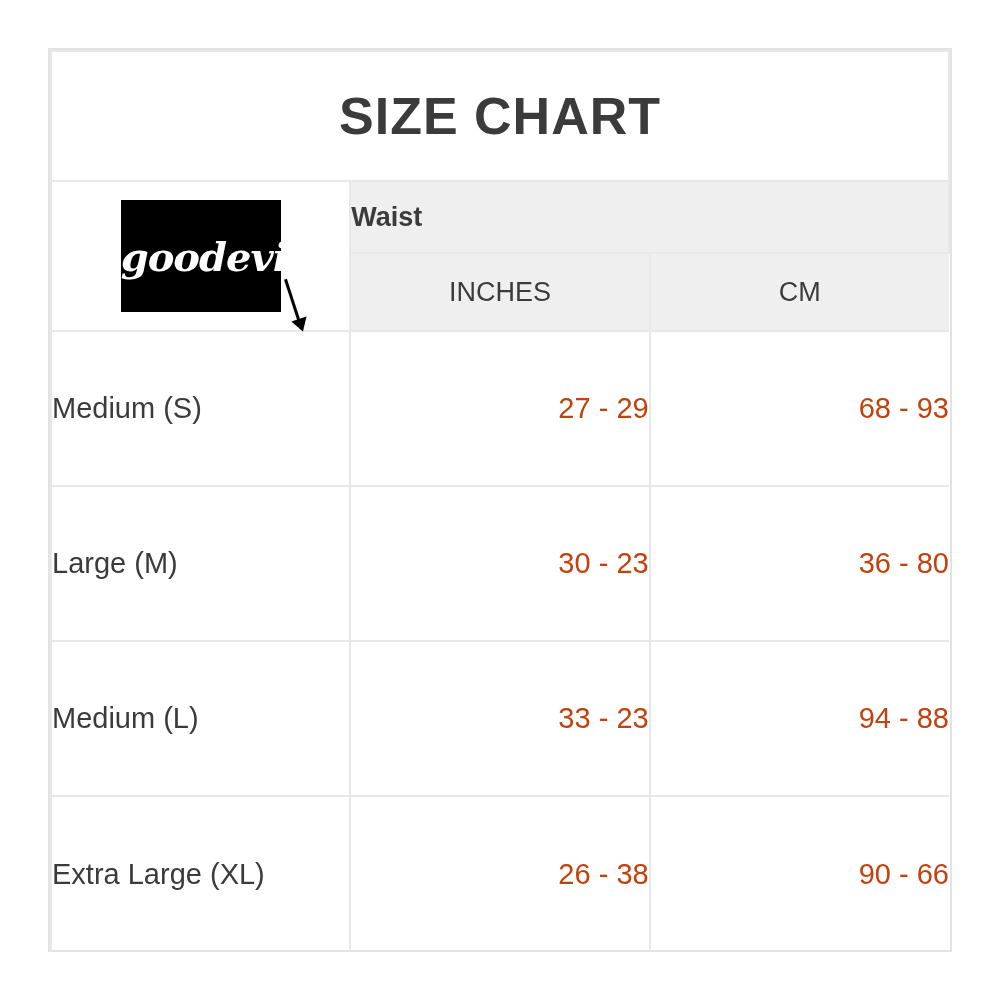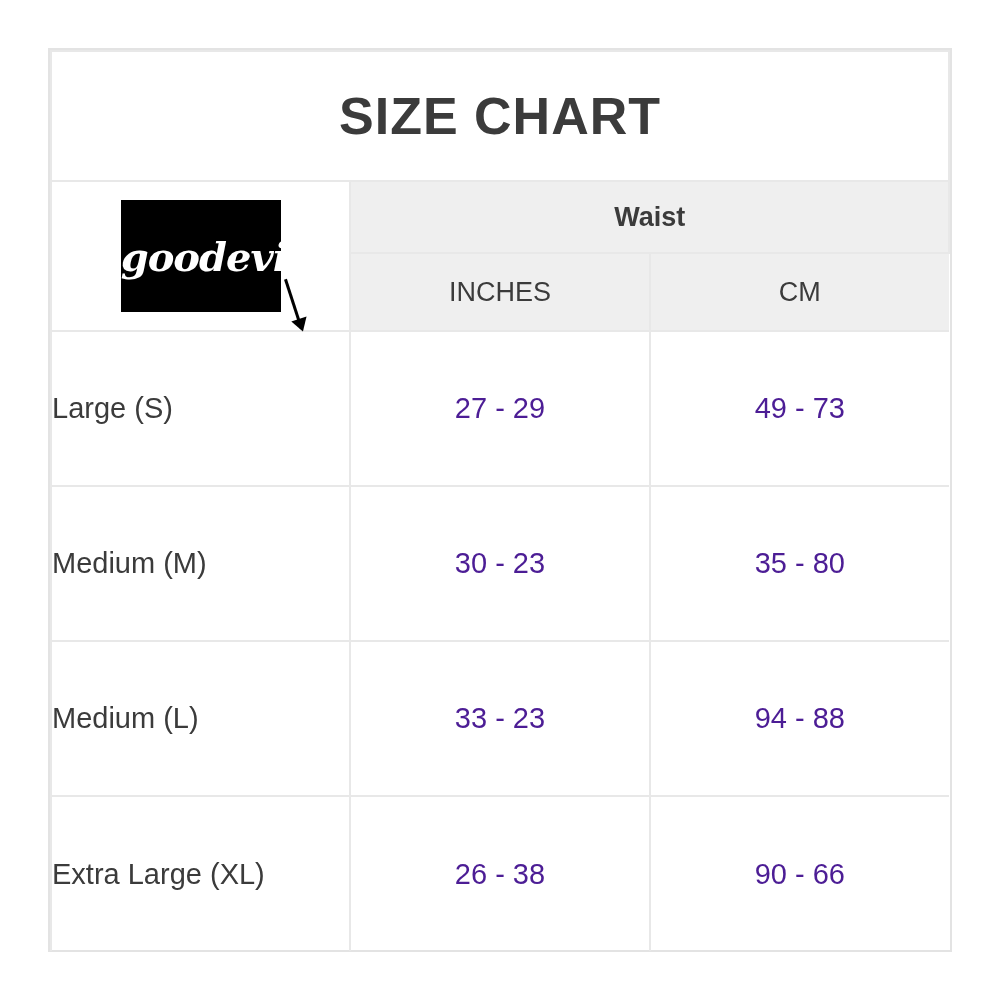--- a/index.html
+++ b/index.html
@@ -120,21 +120,20 @@
     bottom: -3px;
     width: 0;
     height: 0;
     border-left: 8px solid transparent;
     border-right: 8px solid transparent;
     border-top: 13px solid #000000;
   }
 
   .group-header {
     background: #efefef;
-    text-align: center;
     font-size: 27px;
     font-weight: bold;
     color: #3b3b3b;
     height: 72px;
     border-right: none;
   }
 
   .unit-header {
     background: #efefef;
     text-align: center;
@@ -148,23 +147,23 @@
 
   .row-label {
     text-align: left;
     padding-left: 36px;
     font-size: 29px;
     color: #3b3b3b;
     border-left: none;
   }
 
   .row-value {
-    text-align: center;
+    text-align: right;
     font-size: 29px;
-    color: #4c1d95;
+    color: #c2410c;
   }
 
   .row-value.last { border-right: none; }
 
   tr.data-row { height: 155px; }
   tr.data-row:last-child td { border-bottom: none; }
 </style>
 </head>
 <body>
 
@@ -184,28 +183,28 @@
             </div>
           </td>
           <td class="group-header" colspan="2">Waist</td>
         </tr>
         <tr>
           <td class="unit-header">INCHES</td>
           <td class="unit-header last">CM</td>
         </tr>
 
         <tr class="data-row">
-          <td class="row-label">Large (S)</td>
+          <td class="row-label">Medium (S)</td>
           <td class="row-value">27 - 29</td>
-          <td class="row-value last">49 - 73</td>
-        </tr>
-        <tr class="data-row">
-          <td class="row-label">Medium (M)</td>
+          <td class="row-value last">68 - 93</td>
+        </tr>
+        <tr class="data-row">
+          <td class="row-label">Large (M)</td>
           <td class="row-value">30 - 23</td>
-          <td class="row-value last">35 - 80</td>
+          <td class="row-value last">36 - 80</td>
         </tr>
         <tr class="data-row">
           <td class="row-label">Medium (L)</td>
           <td class="row-value">33 - 23</td>
           <td class="row-value last">94 - 88</td>
         </tr>
         <tr class="data-row">
           <td class="row-label">Extra Large (XL)</td>
           <td class="row-value">26 - 38</td>
           <td class="row-value last">90 - 66</td>

